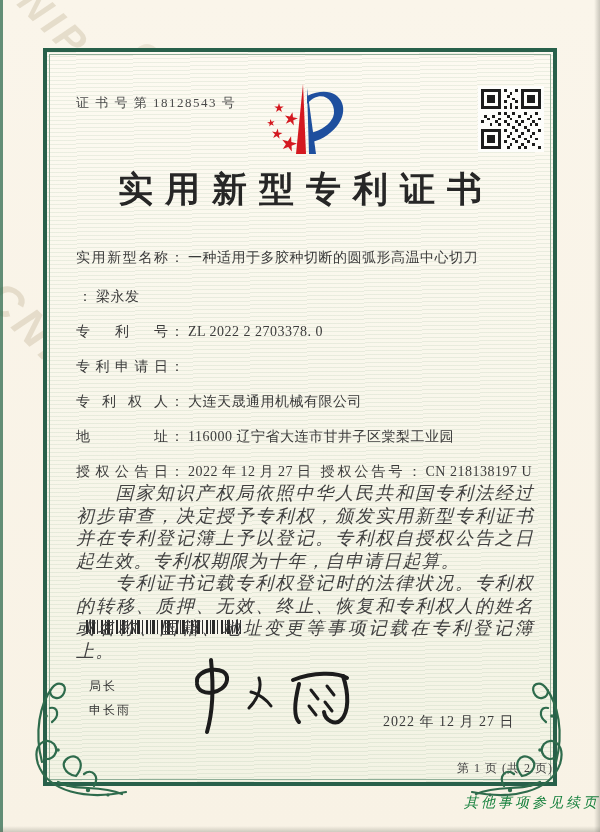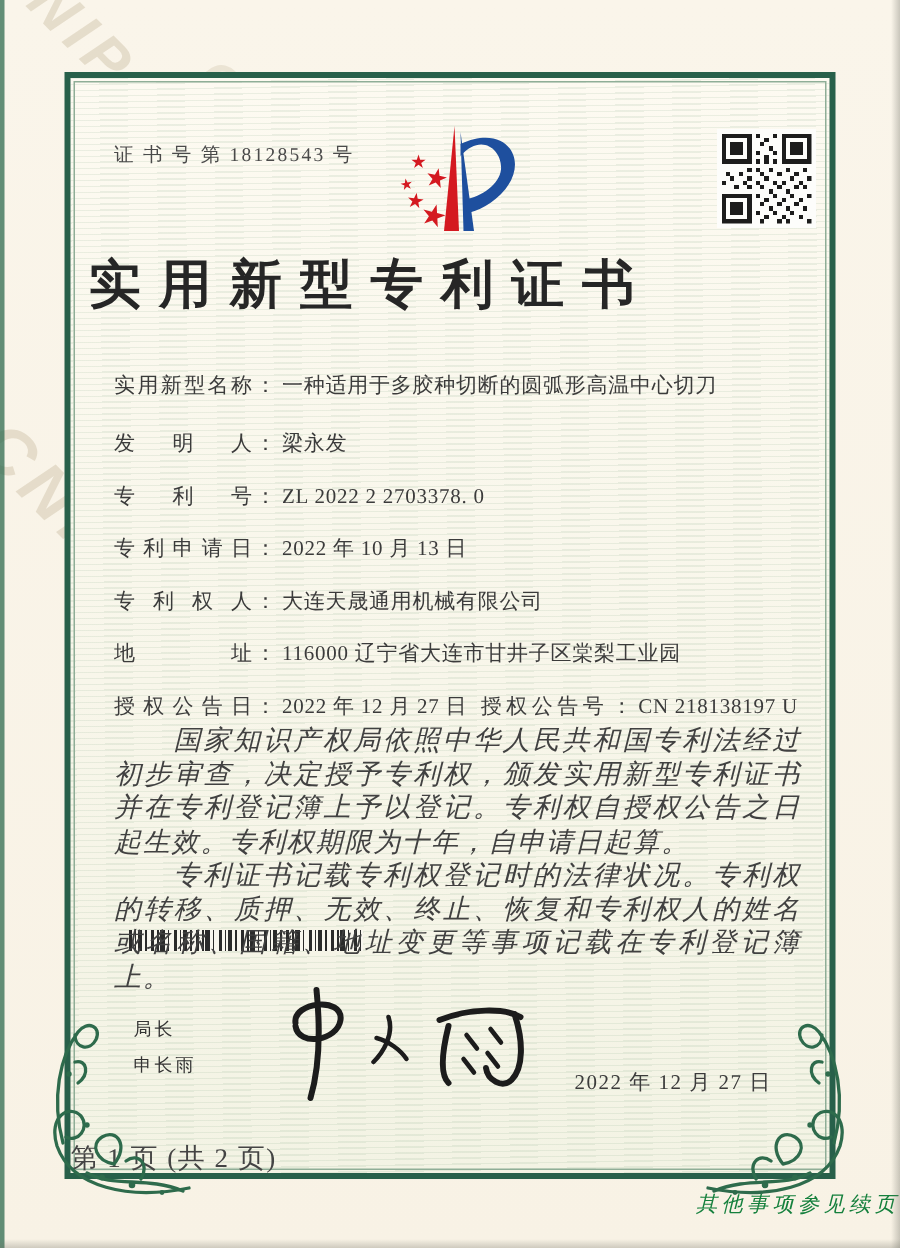--- a/index.html
+++ b/index.html
@@ -28,21 +28,21 @@
       linear-gradient(180deg,#fdfaf1 0%,#f8f6ea 55%,#f3f3e4 100%);
   }
   .cert-innerline{position:absolute;inset:2px;border:1px solid #8fae97;pointer-events:none;}
 
   .cert-number{position:absolute;left:29px;top:42px;font-size:13px;letter-spacing:1.5px;color:#4a4a4a;}
 
   .logo{position:absolute;left:198px;top:26px;width:112px;height:84px;}
   .qr{position:absolute;left:431px;top:34px;width:66px;height:66px;background:#fdfdfb;padding:3px;box-sizing:border-box;}
   .qr svg{width:100%;height:100%;shape-rendering:crispEdges;}
 
-  .title{position:absolute;left:0;right:0;top:114px;text-align:left;
+  .title{position:absolute;left:0;right:0;top:114px;text-align:center;
          font-size:35px;font-weight:700;letter-spacing:12px;text-indent:12px;color:#262626;}
 
   .fields{position:absolute;left:29px;top:188px;width:462px;z-index:3;}
   .row{display:flex;align-items:center;height:35px;line-height:35px;font-size:14px;color:#3b3b3b;white-space:nowrap;}
   .row.first{margin-bottom:4px;}
   .lbl{display:inline-block;width:92px;text-align:justify;text-align-last:justify;flex:none;}
   .colon{margin:0 4px 0 2px;flex:none;}
   .val{letter-spacing:.5px;}
   .grant-row{position:relative;}
   .g2{margin-left:auto;margin-right:6px;}
@@ -56,21 +56,21 @@
     background-image:repeating-linear-gradient(90deg,
       #2a2a2a 0px,#2a2a2a 2px,#f8f6ee 2px,#f8f6ee 4px,
       #2a2a2a 4px,#2a2a2a 5px,#f8f6ee 5px,#f8f6ee 6px,
       #2a2a2a 6px,#2a2a2a 9px,#f8f6ee 9px,#f8f6ee 11px,
       #2a2a2a 11px,#2a2a2a 12px,#f8f6ee 12px,#f8f6ee 15px);}
 
   .signer{position:absolute;left:42px;top:626px;font-size:12px;letter-spacing:2px;color:#333;z-index:3;}
   .signer div{margin-bottom:7px;}
   .sig{position:absolute;left:118px;top:596px;width:200px;height:92px;z-index:3;}
   .issue-date{position:absolute;left:336px;top:661px;font-size:14px;letter-spacing:1px;color:#3b3b3b;z-index:3;}
-  .pageno{position:absolute;left:0;right:0;top:708px;text-align:left;font-size:18px;letter-spacing:1px;color:#444;}
+  .pageno{position:absolute;left:0;right:0;top:708px;text-align:right;font-size:12px;letter-spacing:1px;color:#444;}
 
   .ornament{position:absolute;z-index:4;}
   .orn-right{left:460px;top:646px;width:114px;height:152px;}
   .orn-left{left:24px;top:646px;width:114px;height:152px;transform:scaleX(-1);}
 
   .footer-note{position:absolute;left:0;right:0;top:794px;text-align:right;
                font-size:14px;font-style:italic;letter-spacing:3px;color:#15803d;z-index:3;}
 </style>
 </head>
 <body>
@@ -135,33 +135,31 @@
 
   <div class="title">实用新型专利证书</div>
 
   <div class="fields">
     <div class="row first">
       <span class="lbl">实用新型名称</span>
         <span class="colon">：</span>
         <span class="val">一种适用于多胶种切断的圆弧形高温中心切刀</span>
     </div>
     <div class="row">
-      <span class="lbl">发明人</span>
         <span class="colon">：</span>
         <span class="val">梁永发</span>
     </div>
     <div class="row">
       <span class="lbl">专利号</span>
         <span class="colon">：</span>
         <span class="val">ZL 2022 2 2703378. 0</span>
     </div>
     <div class="row">
       <span class="lbl">专利申请日</span>
         <span class="colon">：</span>
-        <span class="val">2022 年 10 月 13 日</span>
     </div>
     <div class="row">
       <span class="lbl">专利权人</span>
         <span class="colon">：</span>
         <span class="val">大连天晟通用机械有限公司</span>
     </div>
     <div class="row">
       <span class="lbl">地址</span>
         <span class="colon">：</span>
         <span class="val">116000 辽宁省大连市甘井子区棠梨工业园</span>

